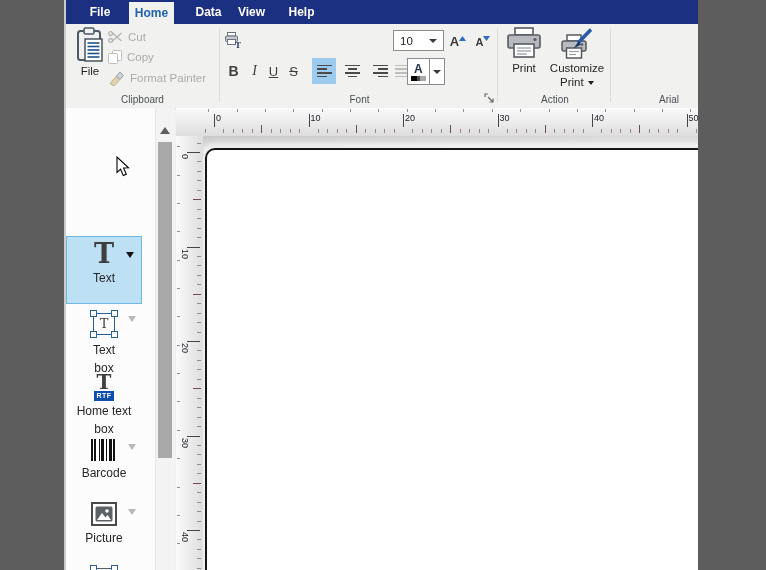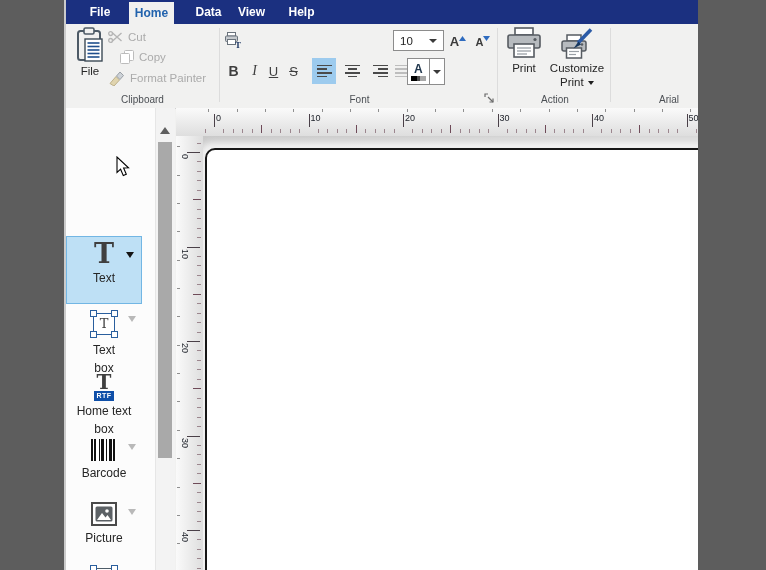--- a/index.html
+++ b/index.html
@@ -23,21 +23,21 @@
   .ribbon{position:absolute;left:0;top:24px;right:0;height:84px;background:#f1f1f0;border-bottom:1px solid #d2d2d2}
   .vsep{position:absolute;top:4px;bottom:6px;width:1px;background:#dcdcdc}
   .grplabel{position:absolute;bottom:3px;font-size:10px;color:#4b4f54;text-align:center}
   .btn{position:absolute;display:flex;align-items:center;gap:5px;font-size:11.5px;color:#262626;cursor:default}
   .btn.disabled{color:#ababab}
   .biglabel{font-size:11.5px;color:#262626;text-align:center;line-height:13px}
 
   
   .paste-btn{left:6px;top:3px;width:36px;height:58px;flex-direction:column;gap:2px;justify-content:flex-start}
   .cut-btn{left:42px;top:6px;height:14px}
-  .copy-btn{left:54px;top:26px;height:14px}
+  .copy-btn{left:42px;top:26px;height:14px}
   .fp-btn{left:42px;top:46px;height:16px}
   .lbl-clipboard{left:0;width:153px}
   .sep1{left:153px}
 
   
   .pf-icon{position:absolute;left:158px;top:8px}
   .combo{position:absolute;top:6px;height:19px;background:#fff;border:1px solid #8c8c8c;display:flex;align-items:center;font-size:11.5px;color:#1e1e1e}
   .combo .val{padding-left:6px;flex:1;text-align:left}
   .caret{width:0;height:0;border-left:4px solid transparent;border-right:4px solid transparent;border-top:4px solid #3a3a3a;margin-right:6px}
   .combo-font{left:178px;width:143px}

